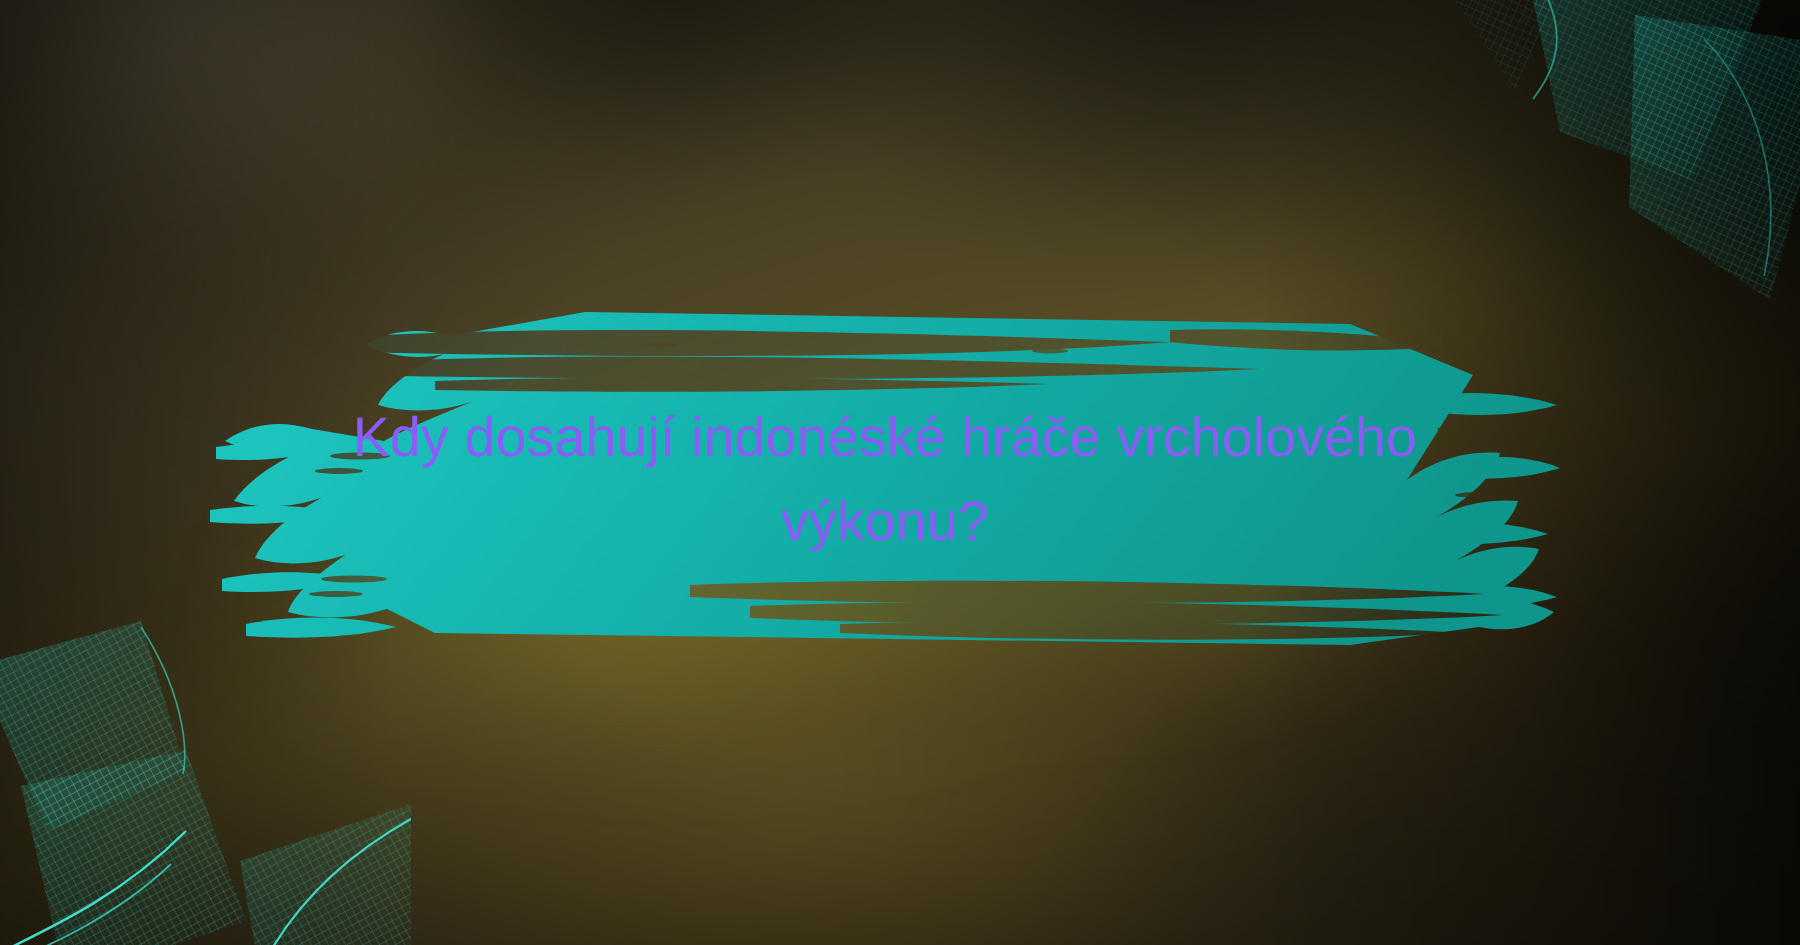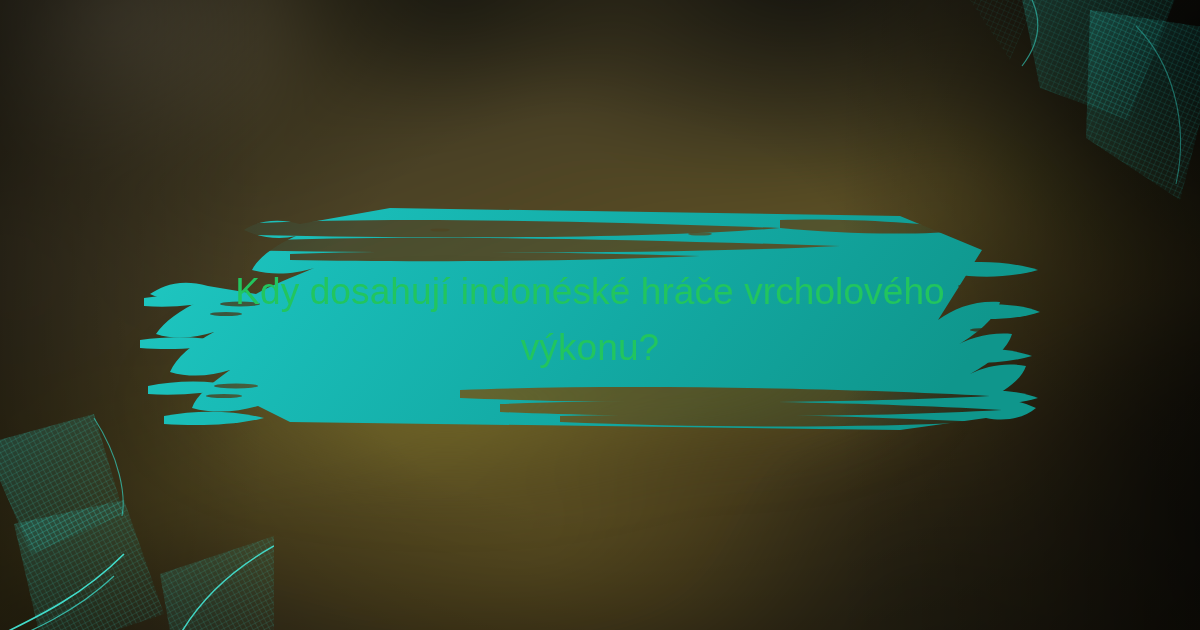--- a/index.html
+++ b/index.html
@@ -101,21 +101,21 @@
   .headline {
     position: absolute;
     left: 60px;
     right: 60px;
     top: 0;
     bottom: 0;
     display: flex;
     align-items: center;
     justify-content: center;
     text-align: center;
-    color: #22c55e;
+    color: #8b5cf6;
     font-size: 37px;
     line-height: 1.52;
     font-weight: 400;
     letter-spacing: 0.1px;
     text-rendering: optimizeLegibility;
   }
   .headline span {
     display: block;
     max-width: 740px;
   }

